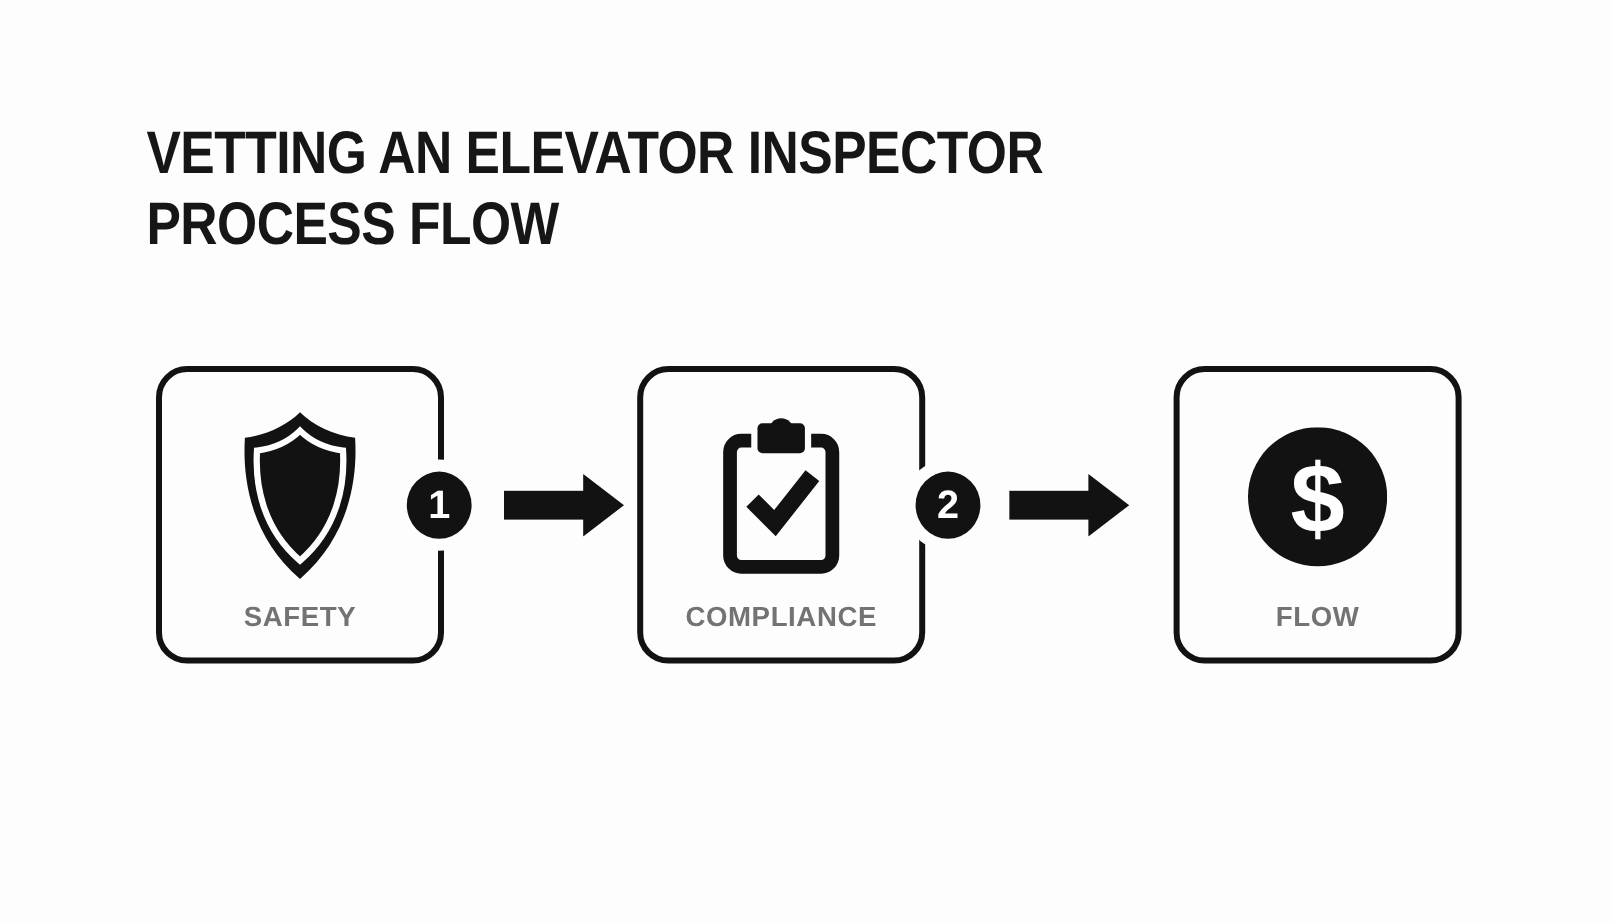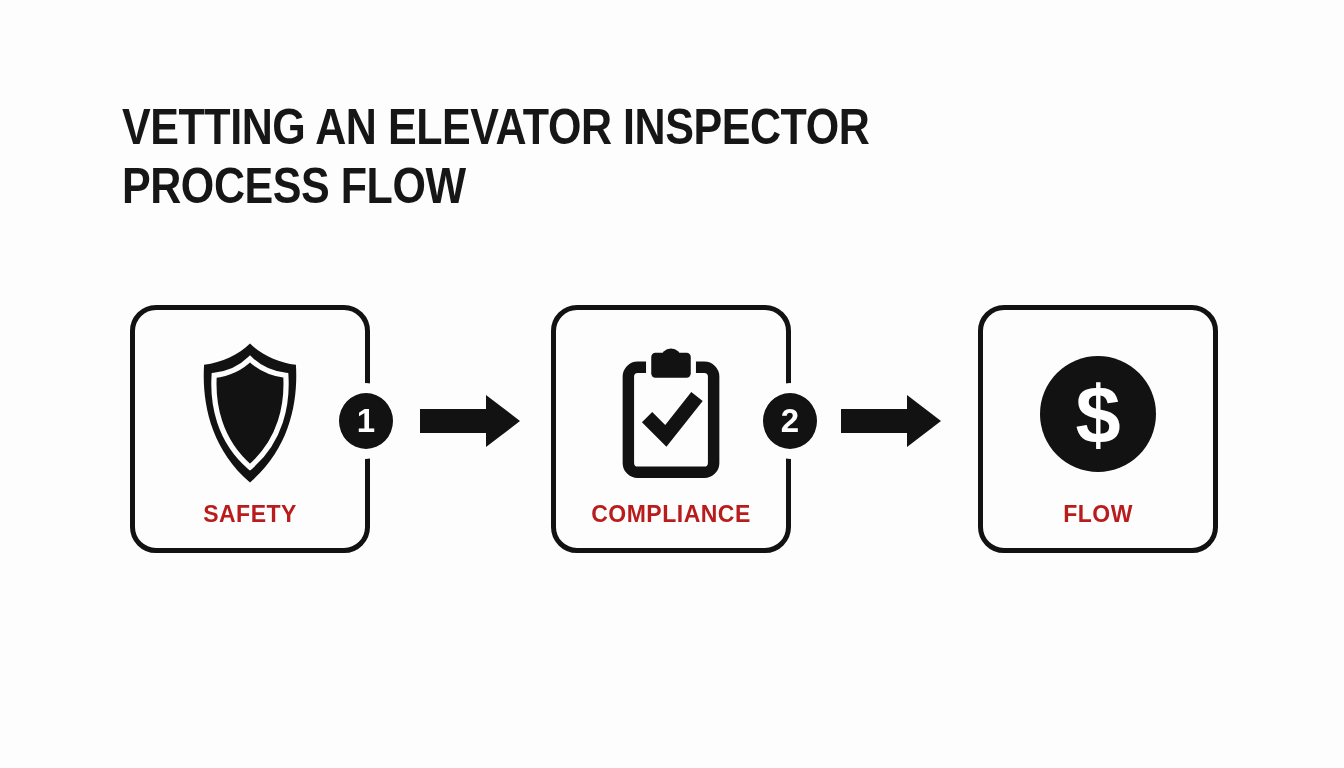--- a/index.html
+++ b/index.html
@@ -49,21 +49,21 @@
   }
   .step-label {
     position: absolute;
     left: 0;
     right: 0;
     bottom: 20px;
     text-align: center;
     font-size: 23px;
     font-weight: bold;
     letter-spacing: 0.5px;
-    color: #b91c1c;
+    color: #737373;
   }
 
   
   .badge {
     position: absolute;
     top: 383px;
     width: 54px;
     height: 54px;
     background: #121212;
     border: 10px solid #fdfdfd;
@@ -104,21 +104,21 @@
   <div class="step-box" style="left:130px">
     <div class="icon-wrap" style="top:30px">
       <svg width="112" height="146" viewBox="0 0 100 130" aria-hidden="true">
         <path d="M50 3 C40 13 25 20 9 22 C7 54 14 96 50 127 C86 96 93 54 91 22 C75 20 60 13 50 3 Z" fill="#121212"></path>
         <path d="M50 3 C40 13 25 20 9 22 C7 54 14 96 50 127 C86 96 93 54 91 22 C75 20 60 13 50 3 Z" fill="#121212" stroke="#fdfdfd" stroke-width="6" transform="translate(50,65) scale(0.78) translate(-50,-65)"></path>
       </svg>
     </div>
     <div class="step-label">SAFETY</div>
   </div>
 
-  <div class="step-box" style="left:551px">
+  <div class="step-box" style="left:531px">
     <div class="icon-wrap" style="top:34px">
       <svg width="104" height="136" viewBox="0 0 100 130" aria-hidden="true">
         <rect x="9" y="22" width="82" height="101" rx="9" fill="none" stroke="#121212" stroke-width="11"></rect>
         <rect x="26" y="14" width="48" height="16" fill="#fdfdfd"></rect>
         <circle cx="50" cy="14" r="10" fill="#121212"></circle>
         <rect x="31" y="8" width="38" height="24" rx="4" fill="#121212"></rect>
         <path d="M27 70 L45 88 L75 50" fill="none" stroke="#121212" stroke-width="14"></path>
       </svg>
     </div>
     <div class="step-label">COMPLIANCE</div>

